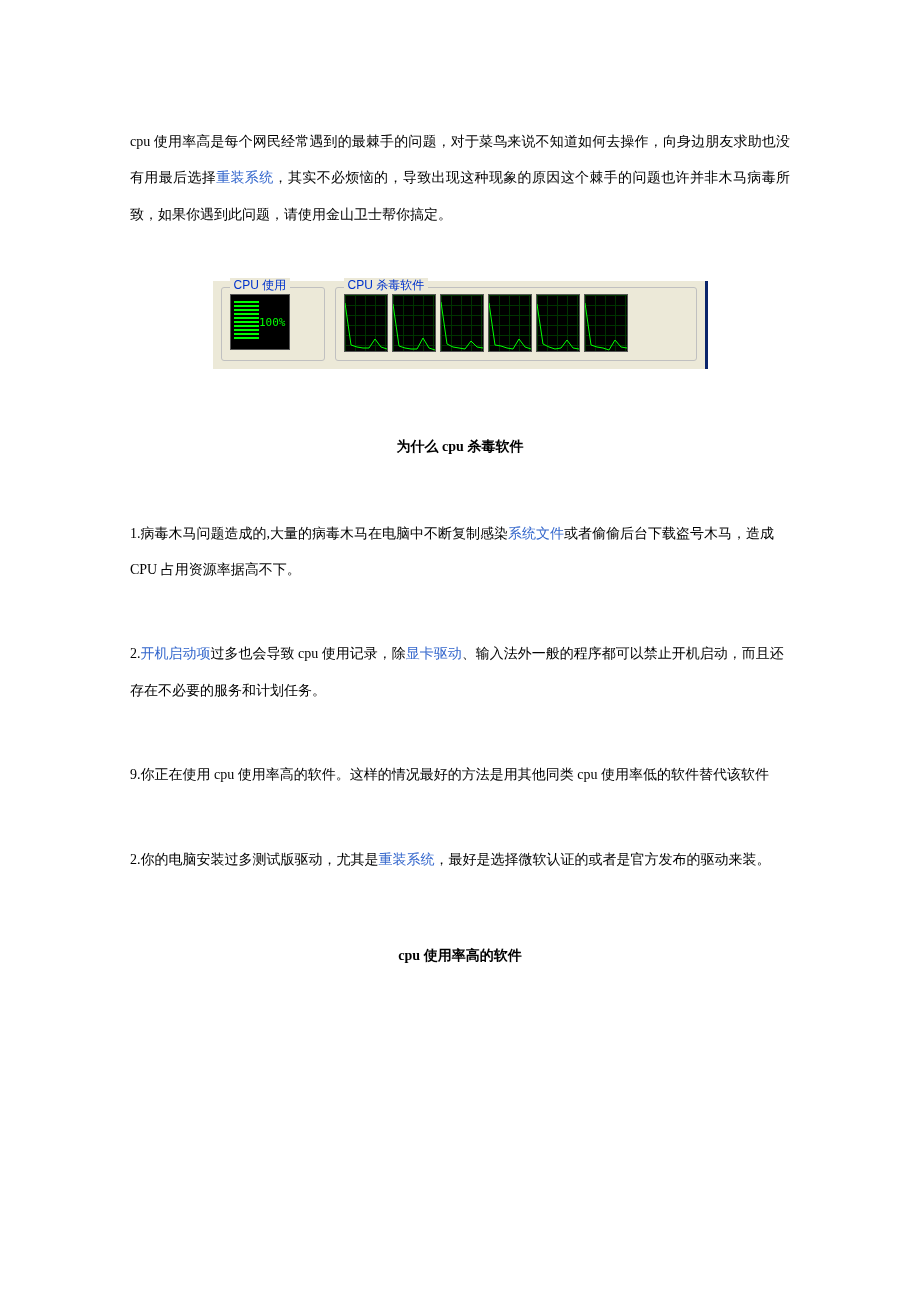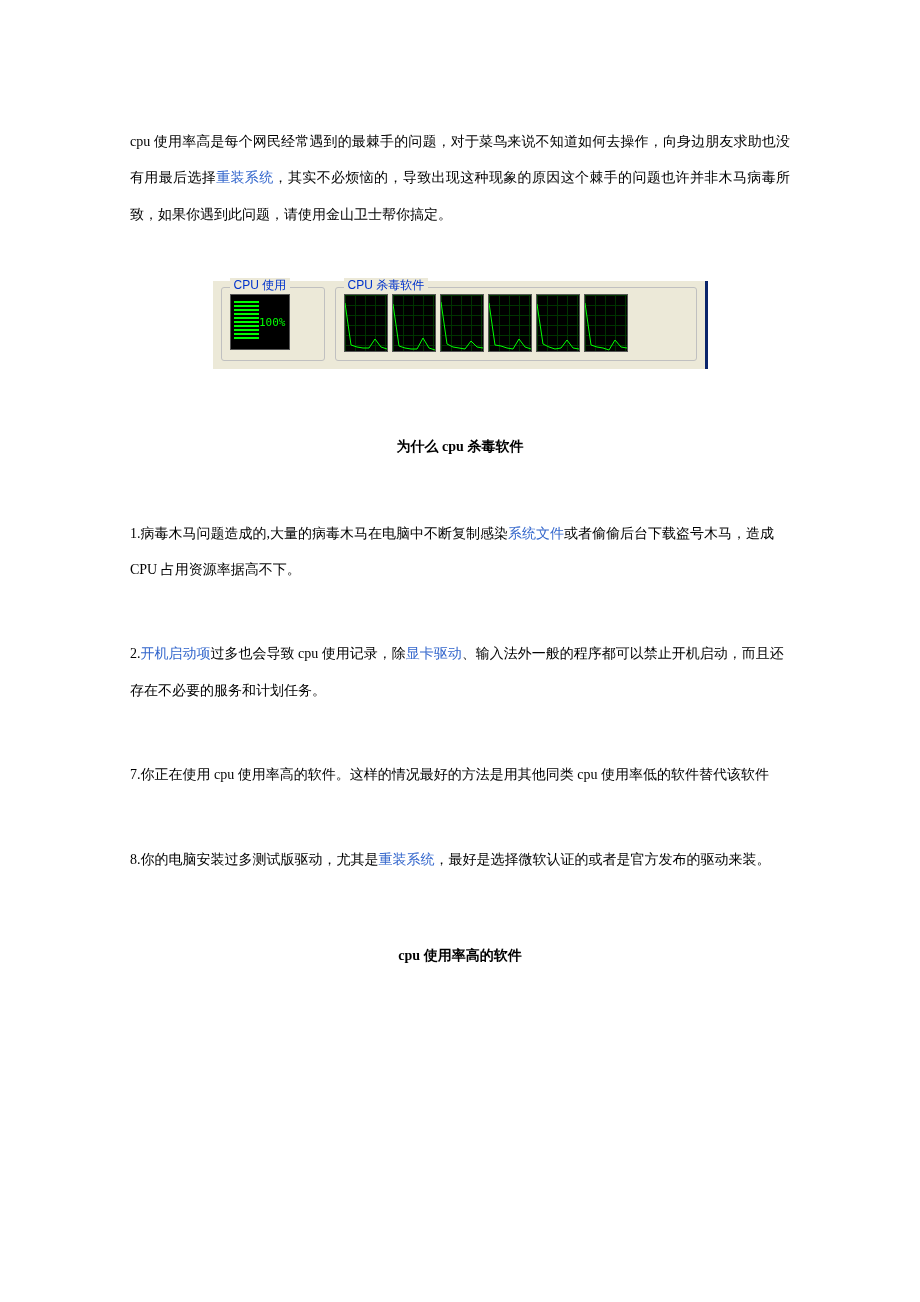--- a/index.html
+++ b/index.html
@@ -189,19 +189,19 @@
 <div class="center-heading">为什么 cpu 杀毒软件</div>
 
 <p class="center-block">
   <span>1.病毒木马问题造成的,大量的病毒木马在电脑中不断复制感染</span><a href="#" class="link">系统文件</a><span>或者偷偷后台下载盗号木马，造成 CPU 占用资源率据高不下。</span>
 </p>
 
 <p class="center-block">
   <span>2.</span><a href="#" class="link">开机启动项</a><span>过多也会导致 cpu 使用记录，除</span><a href="#" class="link">显卡驱动</a><span>、输入法外一般的程序都可以禁止开机启动，而且还存在不必要的服务和计划任务。</span>
 </p>
 
-<p class="center-block">7.你正在使用 cpu 使用率高的软件。这样的情况最好的方法是用其他同类 cpu 使用率低的软件替代该软件</p>
+<p class="center-block">9.你正在使用 cpu 使用率高的软件。这样的情况最好的方法是用其他同类 cpu 使用率低的软件替代该软件</p>
 
 <p class="center-block">
-  <span>8.你的电脑安装过多测试版驱动，尤其是</span><a href="#" class="link">重装系统</a><span>，最好是选择微软认证的或者是官方发布的驱动来装。</span>
+  <span>2.你的电脑安装过多测试版驱动，尤其是</span><a href="#" class="link">重装系统</a><span>，最好是选择微软认证的或者是官方发布的驱动来装。</span>
 </p>
 
 <div class="center-heading">cpu 使用率高的软件</div>
 
 </body></html>

